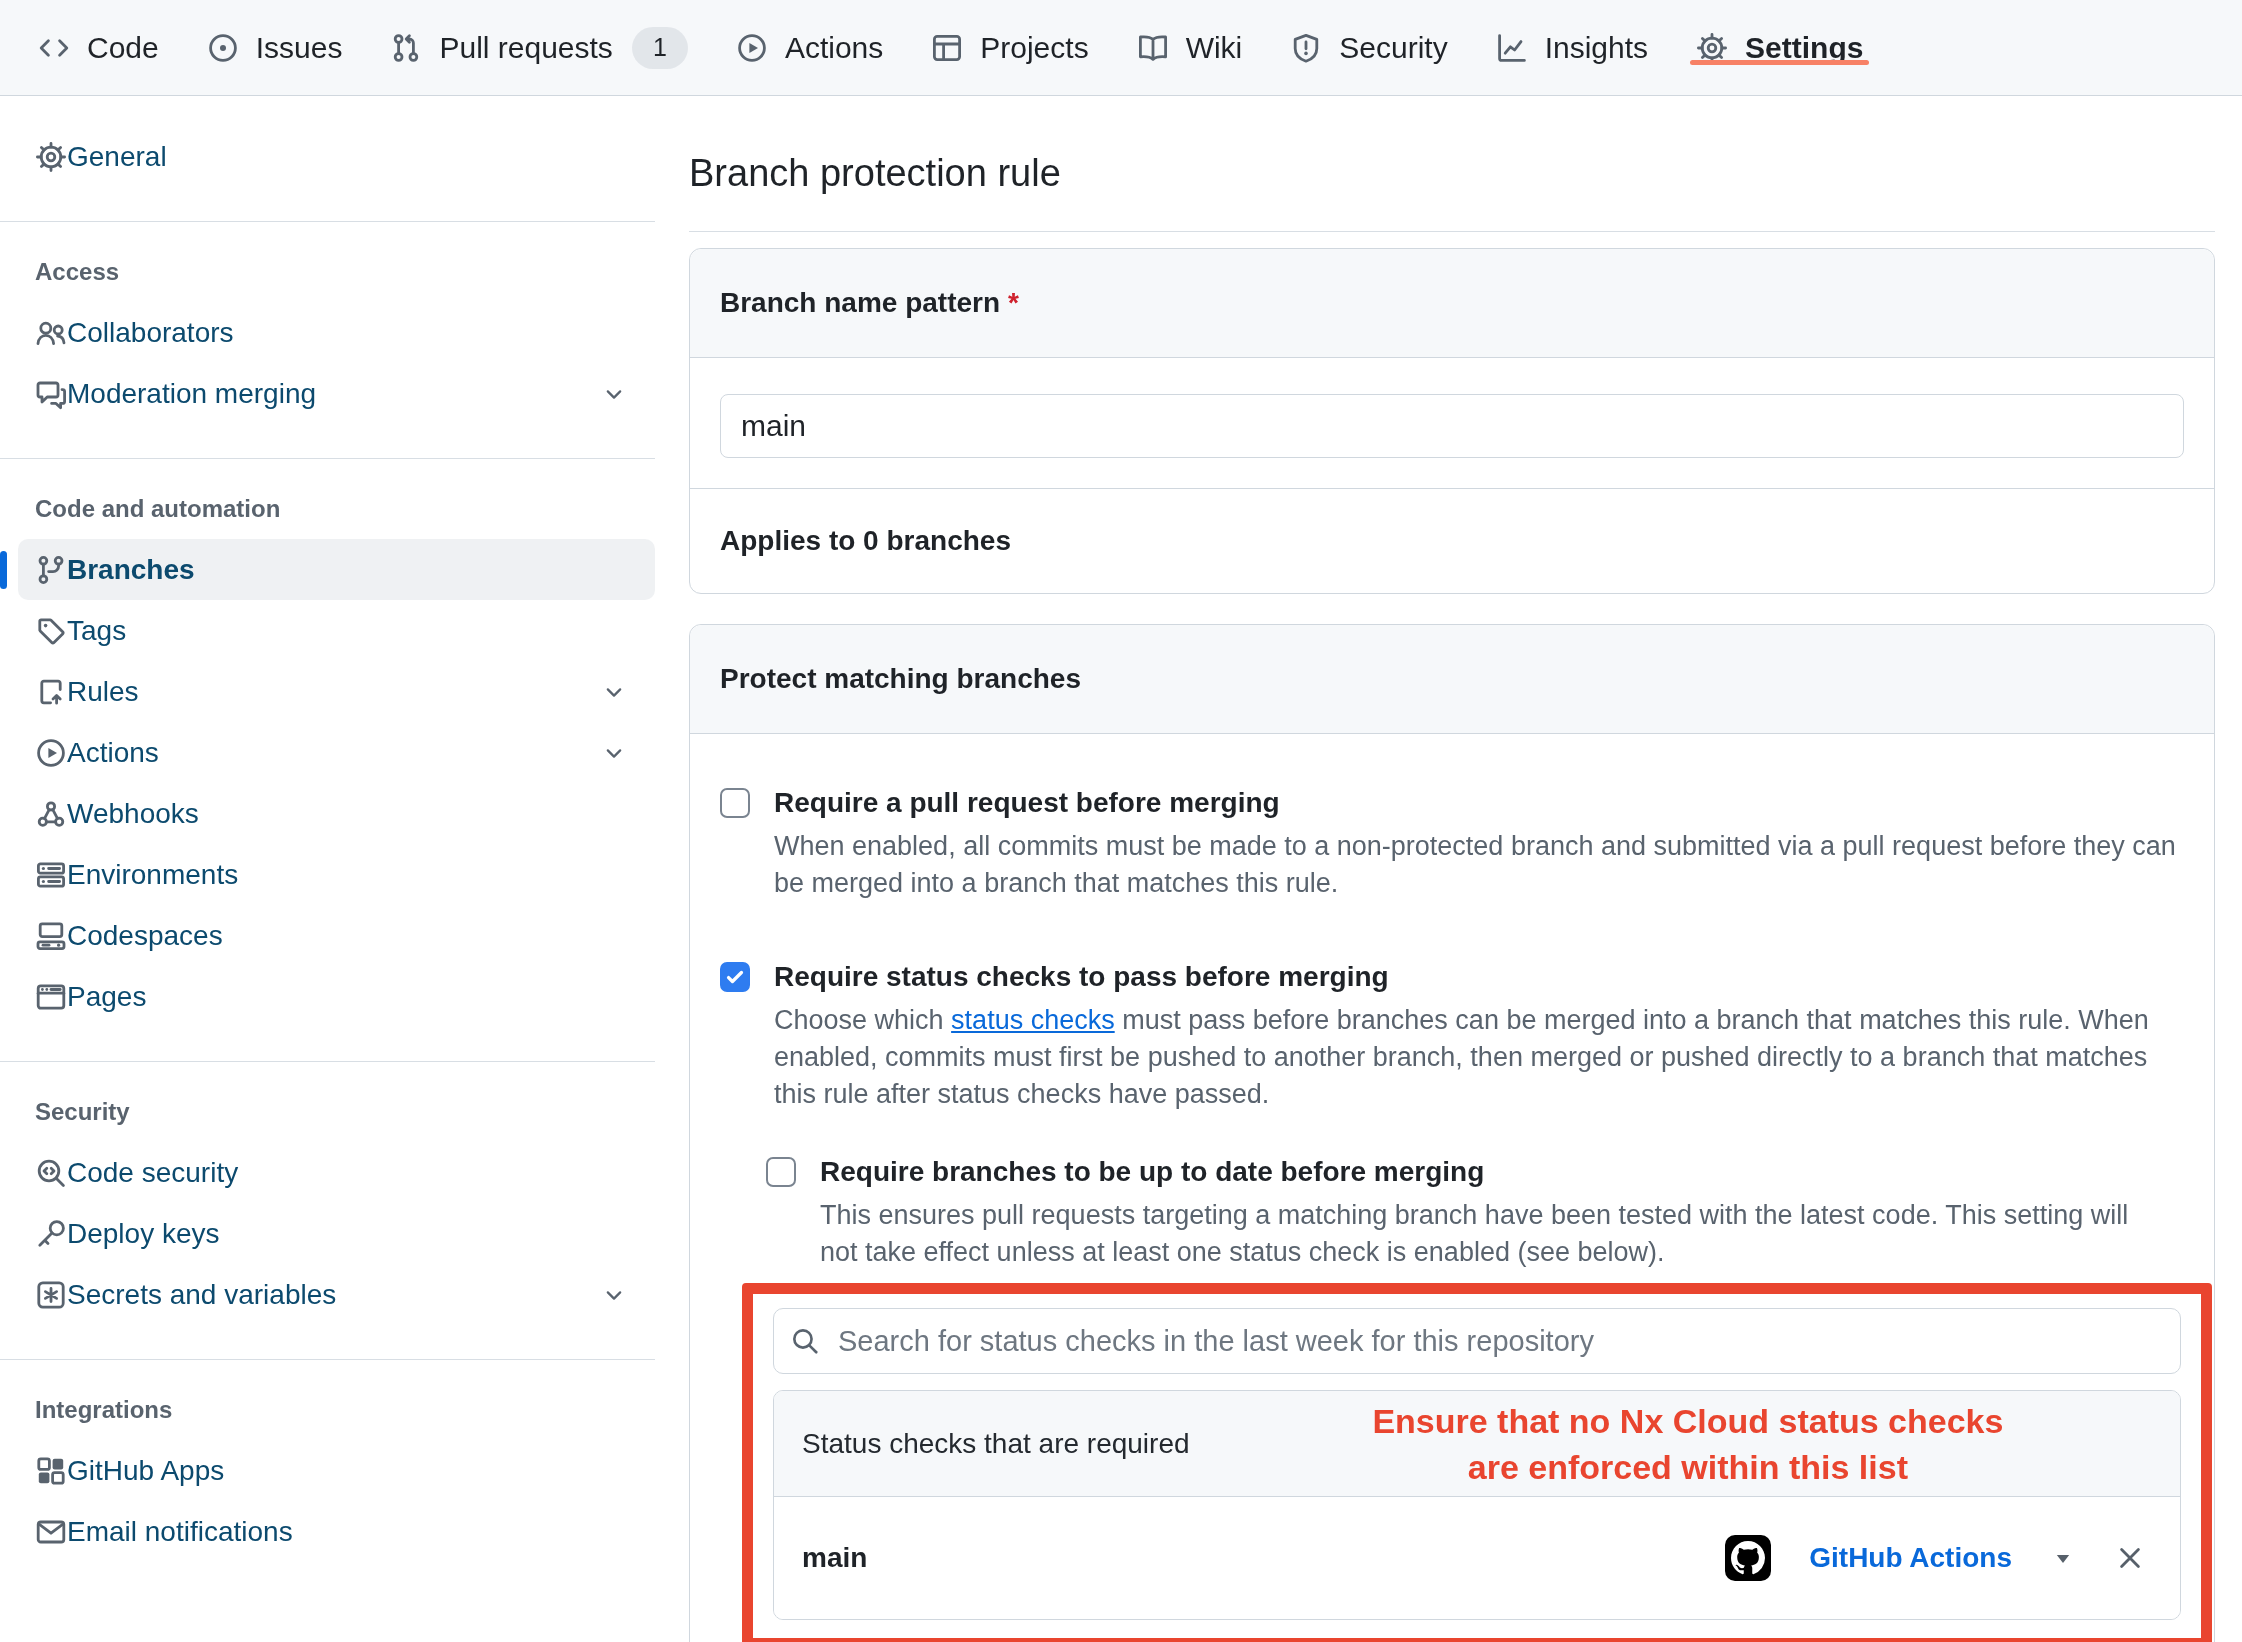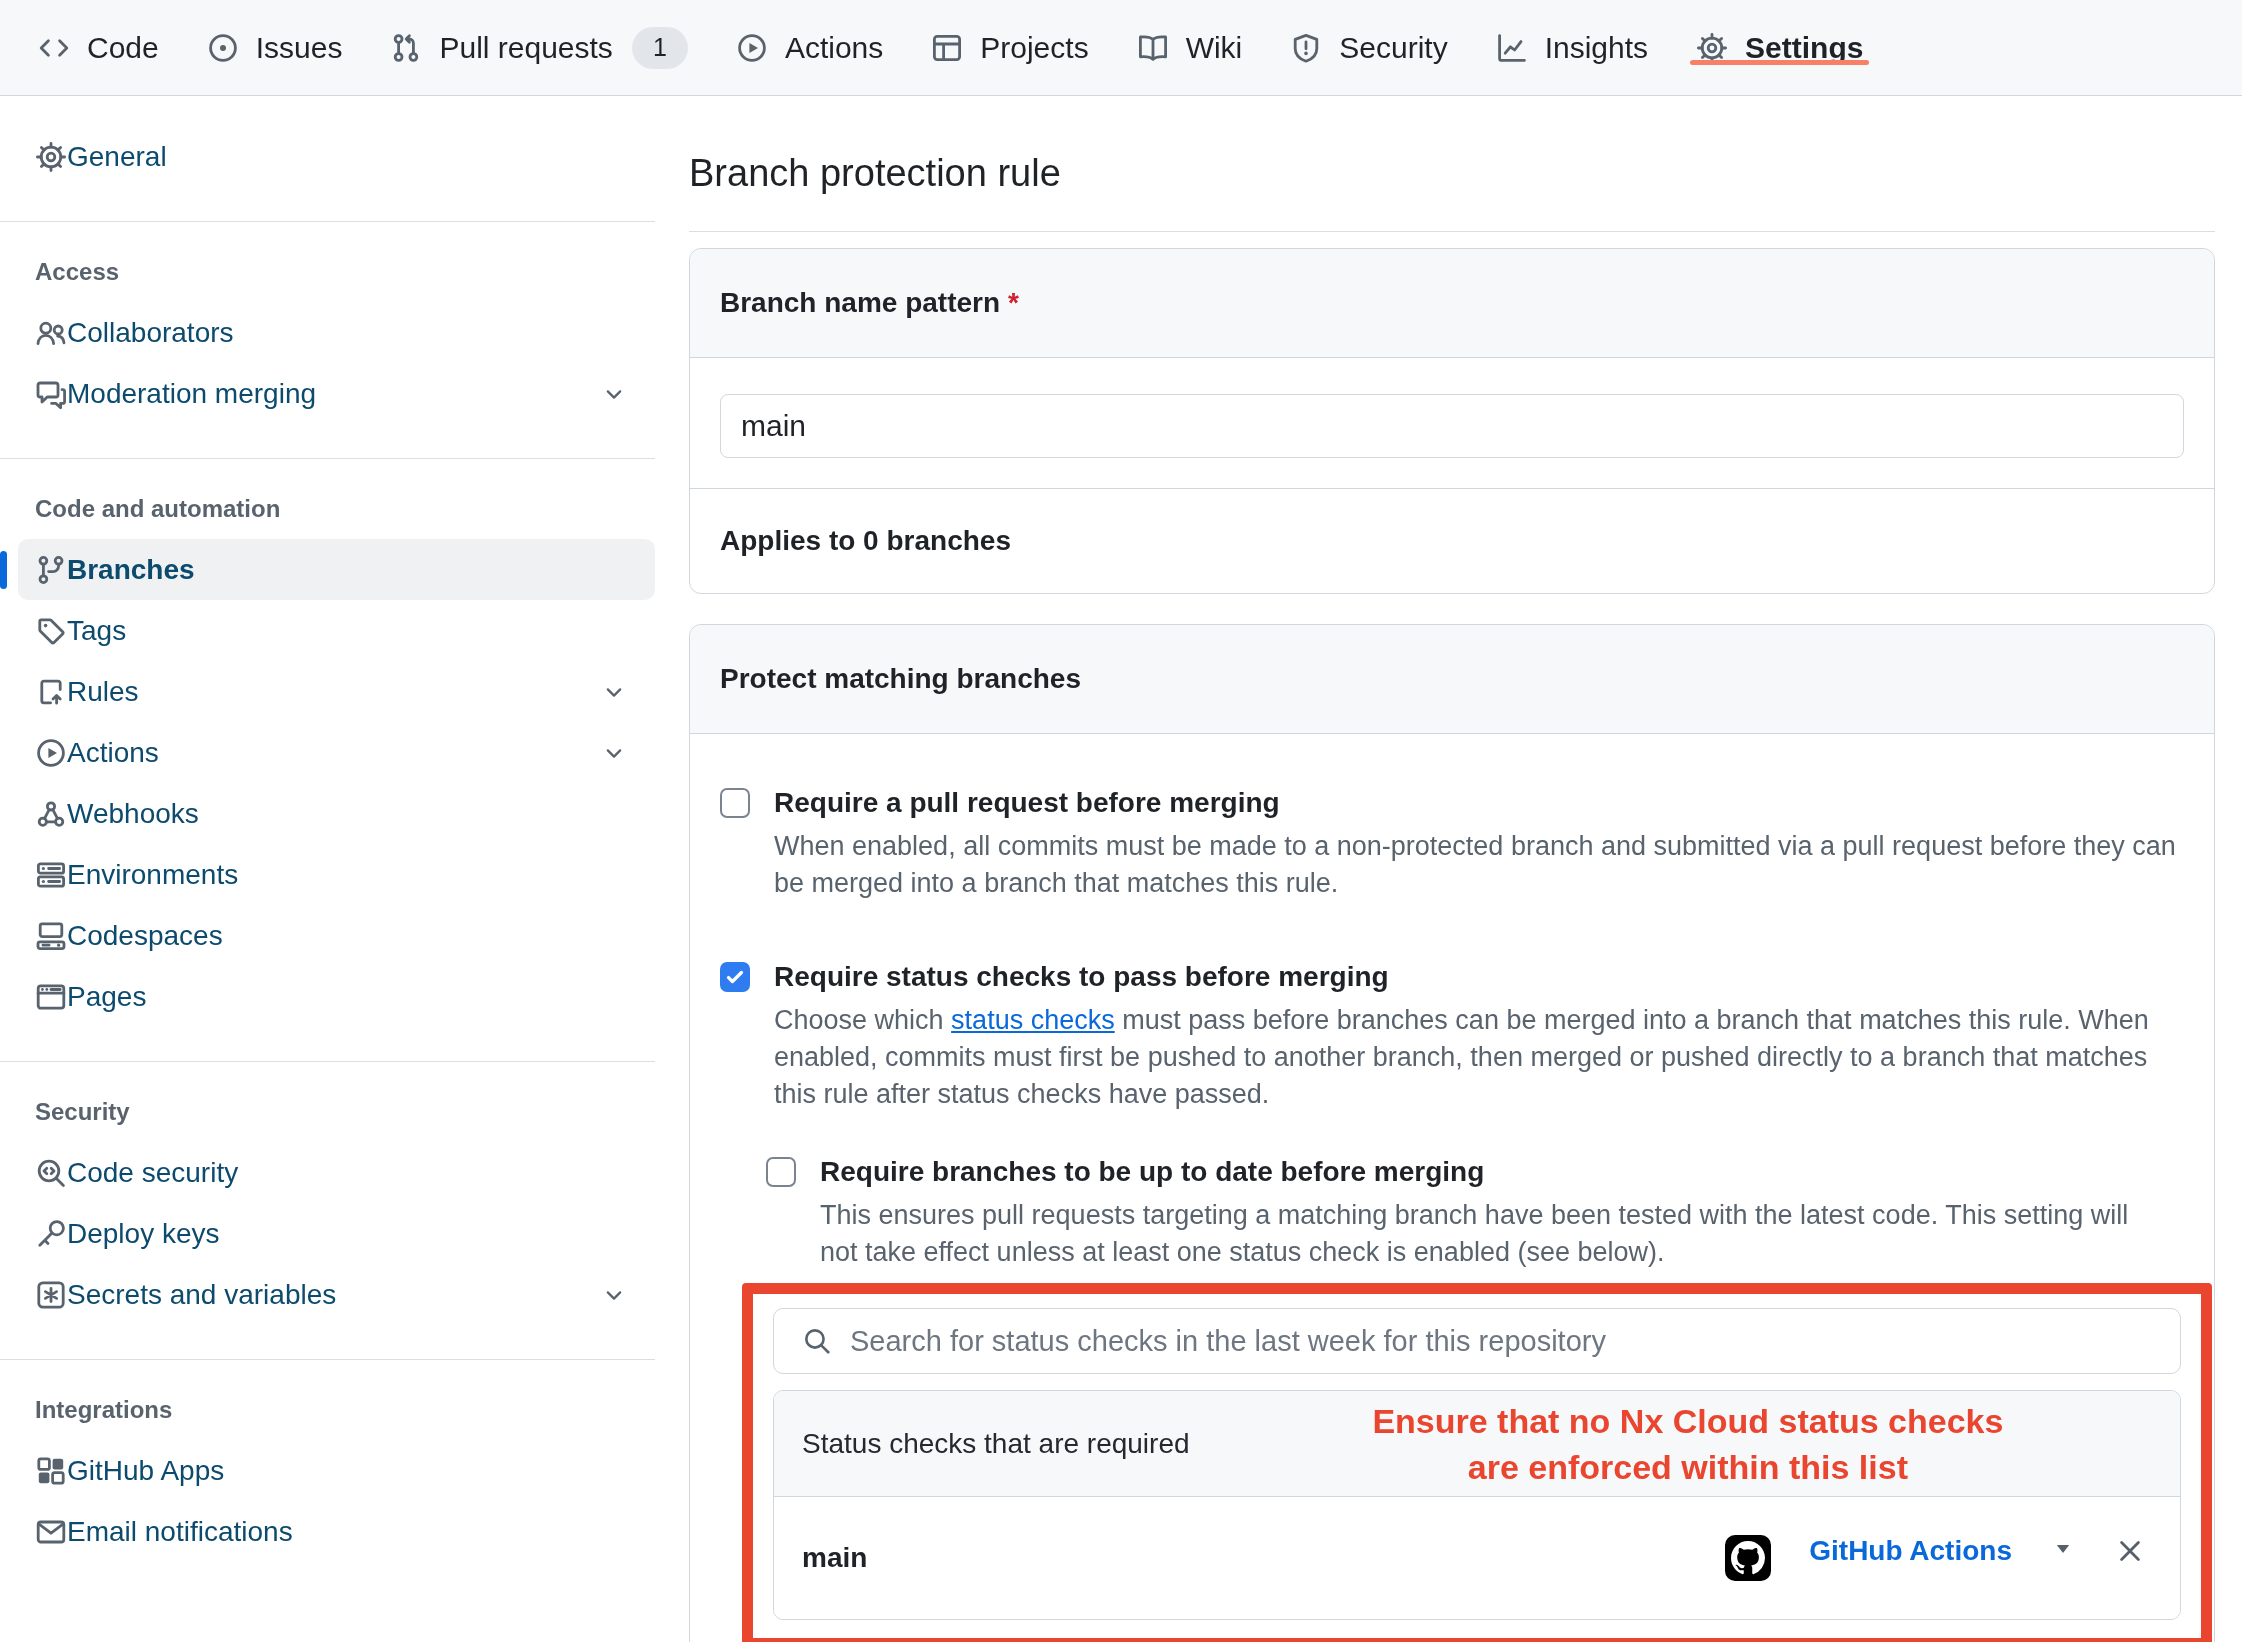--- a/index.html
+++ b/index.html
@@ -60,33 +60,33 @@
   .checkbox.checked svg{width:24px;height:24px}
   .cb-label{font-size:28px;font-weight:700;color:#1f2328;line-height:38px}
   .cb-desc{font-size:27px;color:#59636e;line-height:37px;max-width:1442px;margin-top:6px}
   .cb3 .cb-desc{max-width:1350px}
   .inline-link{color:#0969da;text-decoration:underline;cursor:pointer}
 
   
   .red-box{margin:12px 0 0 22px;width:1470px;border:11px solid #e9452f;border-radius:4px;
            padding:14px 20px 18px;box-sizing:border-box}
   .search-box{display:flex;align-items:center;gap:16px;height:64px;border:1px solid #d0d7de;border-radius:10px;
-              padding:0 28px;background:#fff}
+              padding:0 16px;background:#fff}
   .search-box .s-icon{color:#59636e;width:30px;height:30px;flex:none}
   .search-input{flex:1;border:none;outline:none;font-size:29px;color:#1f2328;background:transparent;font-family:inherit}
   .search-input::placeholder{color:#6e7781}
 
   .sc-table{margin-top:16px;border:1px solid #d0d7de;border-radius:10px;overflow:hidden;background:#fff}
   .sc-head{position:relative;background:#f6f8fa;border-bottom:1px solid #d0d7de;height:105px;display:flex;
            align-items:center;padding-left:28px;font-size:28px;color:#24292f}
   .annotation{position:absolute;left:33%;right:3%;top:50%;transform:translateY(-50%);text-align:center;
               color:#e9452f;font-weight:700;font-size:34px;line-height:46px}
   .sc-row{height:122px;display:flex;align-items:center;background:#fff;padding:0 34px 0 28px;font-size:28px}
   .sc-name{font-weight:700;color:#1f2328}
-  .sc-right{margin-left:auto;display:flex;align-items:flex-start;gap:38px}
+  .sc-right{margin-left:auto;display:flex;align-items:center;gap:38px}
   .gh-avatar{width:46px;height:46px;background:#000;border-radius:10px;display:flex;align-items:center;justify-content:center;flex:none}
   .gh-avatar svg{width:34px;height:34px}
   .sc-app{color:#0969da;font-weight:700;font-size:28px;text-decoration:none;cursor:pointer}
   .caret-btn{width:26px;height:26px;color:#57606a;cursor:pointer}
   .x-btn{width:32px;height:32px;color:#57606a;cursor:pointer}
 </style>
 </head>
 <body>
 
 <nav class="topnav">

